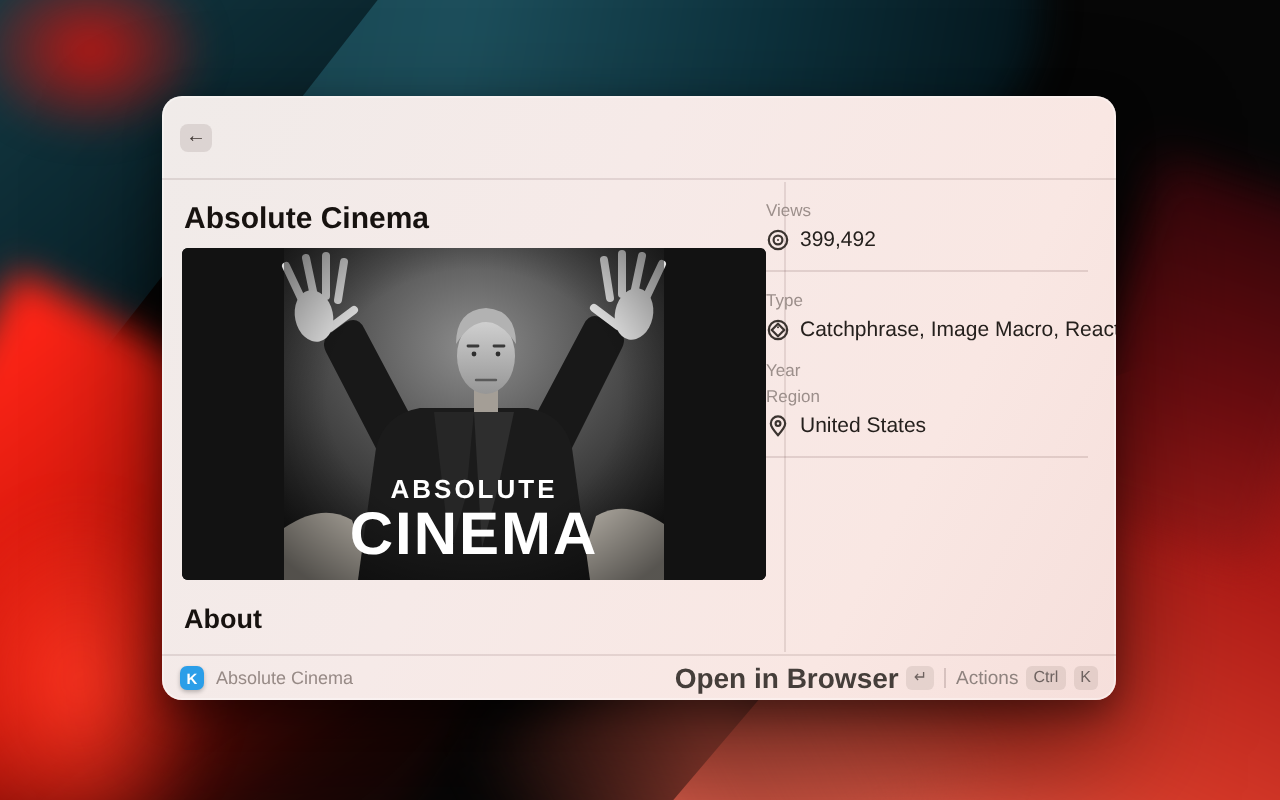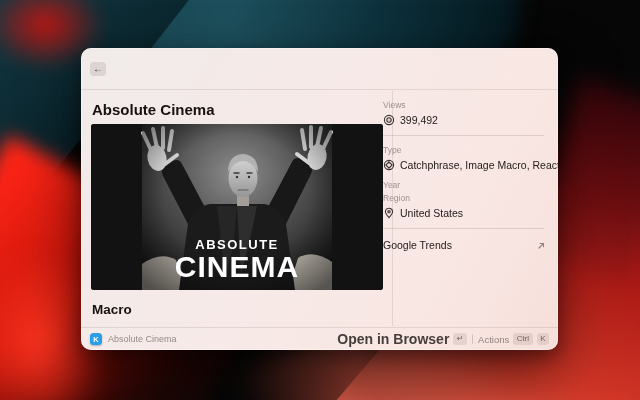--- a/index.html
+++ b/index.html
@@ -171,21 +171,21 @@
           <circle cx="158" cy="53" r="1.2" fill="#2e2e2e"></circle>
           <line x1="147" y1="66" x2="157" y2="66" stroke="#5a5a5a" stroke-width="1.2" stroke-linecap="round"></line>
 
           <rect x="51" width="190" height="166" fill="url(#vig)"></rect>
 
           <text x="146" y="125" text-anchor="middle" font-family="Liberation Sans, sans-serif" font-size="13" font-weight="700" letter-spacing="1.5" fill="#ffffff">ABSOLUTE</text>
           <text x="146" y="153" text-anchor="middle" font-family="Liberation Sans, sans-serif" font-size="30" font-weight="800" letter-spacing="1" fill="#ffffff">CINEMA</text>
         </svg>
       </div>
 
-      <div class="about-heading">Macro</div>
+      <div class="about-heading">About</div>
     </div>
 
     <div class="v-divider"></div>
 
     <div class="sidebar">
 
       <div class="meta-label">Views</div>
       <div class="meta-row">
         <svg width="12" height="12" viewBox="0 0 12 12" fill="none" stroke="#3b3430" stroke-width="1.1">
           <circle cx="6" cy="6" r="4.6"></circle>
@@ -214,28 +214,20 @@
       <div class="meta-row">
         <svg width="12" height="12" viewBox="0 0 12 12" fill="none" stroke="#3b3430" stroke-width="1.1">
           <path d="M6,10.6 C3.8,8.2 2.4,6.5 2.4,4.8 A3.6,3.6 0 1 1 9.6,4.8 C9.6,6.5 8.2,8.2 6,10.6 Z"></path>
           <circle cx="6" cy="4.8" r="1.2"></circle>
         </svg>
         <span class="meta-value">United States</span>
       </div>
 
       <div class="meta-sep"></div>
 
-      <div class="meta-row trends-row">
-        <span class="meta-value">Google Trends</span>
-        <span class="trends-spacer"></span>
-        <svg width="10" height="10" viewBox="0 0 12 12" fill="none" stroke="#8f837f" stroke-width="1.3">
-          <line x1="3" y1="9" x2="9" y2="3"></line>
-            <polyline points="4.5,3 9,3 9,7.5"></polyline>
-        </svg>
-      </div>
 
     </div>
   </div>
 
   <div class="footer">
     <div class="ext-icon">
       <span>K</span>
     </div>
     <span class="footer-title">Absolute Cinema</span>
 

